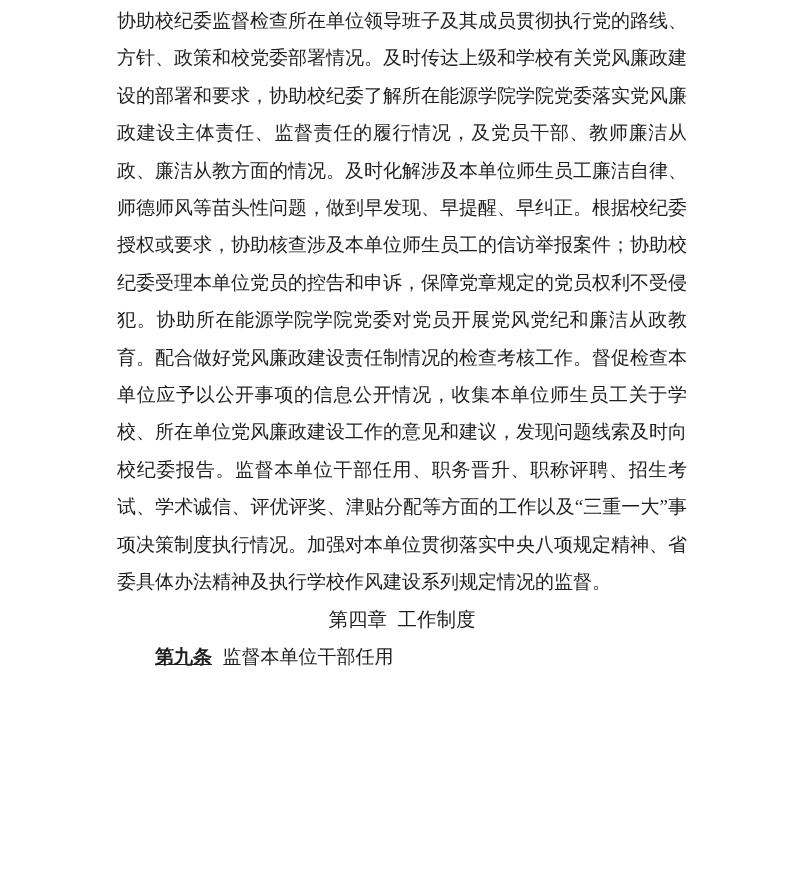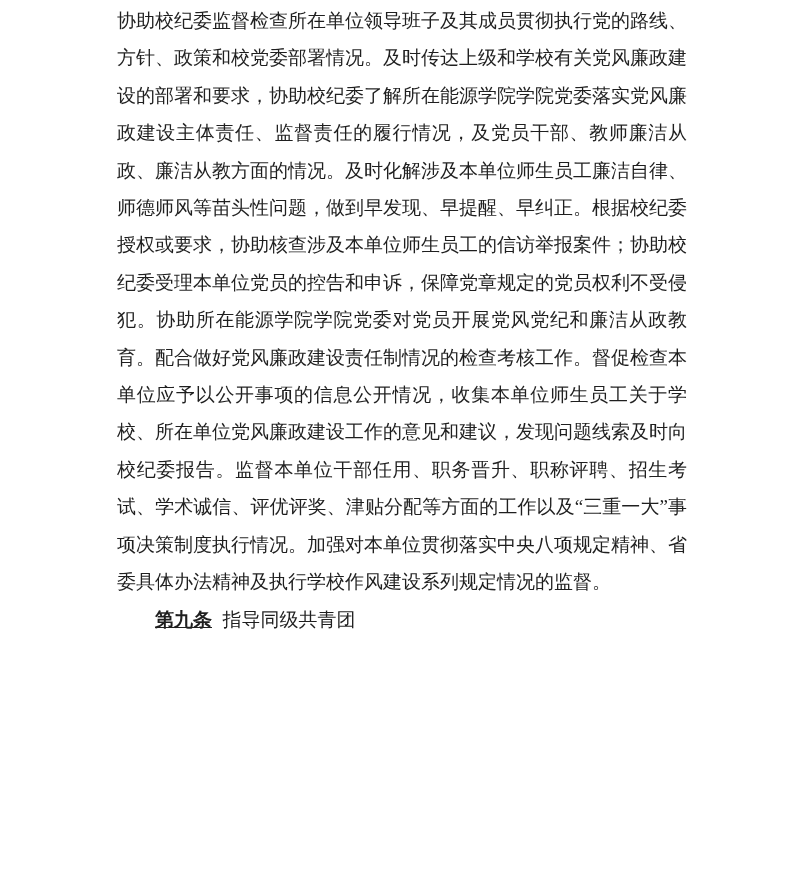--- a/index.html
+++ b/index.html
@@ -48,18 +48,21 @@
   }
 </style>
 </head>
 <body>
 
 <div class="page">
 
   <p class="body-para">协助校纪委监督检查所在单位领导班子及其成员贯彻执行党的路线、方针、政策和校党委部署情况。及时传达上级和学校有关党风廉政建设的部署和要求，协助校纪委了解所在能源学院学院党委落实党风廉政建设主体责任、监督责任的履行情况，及党员干部、教师廉洁从政、廉洁从教方面的情况。及时化解涉及本单位师生员工廉洁自律、师德师风等苗头性问题，做到早发现、早提醒、早纠正。根据校纪委授权或要求，协助核查涉及本单位师生员工的信访举报案件；协助校纪委受理本单位党员的控告和申诉，保障党章规定的党员权利不受侵犯。协助所在能源学院学院党委对党员开展党风党纪和廉洁从政教育。配合做好党风廉政建设责任制情况的检查考核工作。督促检查本单位应予以公开事项的信息公开情况，收集本单位师生员工关于学校、所在单位党风廉政建设工作的意见和建议，发现问题线索及时向校纪委报告。监督本单位干部任用、职务晋升、职称评聘、招生考试、学术诚信、评优评奖、津贴分配等方面的工作以及“三重一大”事项决策制度执行情况。加强对本单位贯彻落实中央八项规定精神、省委具体办法精神及执行学校作风建设系列规定情况的监督。</p>
 
 
+  <h2 class="chapter">
+    <span class="chapter-number">第四章</span><span>工作制度</span>
+  </h2>
 
   <p class="article indent">
-    <span class="article-number">第九条</span><span>指导同级共青团</span>
+    <span class="article-number">第九条</span><span>监督本单位干部任用</span>
   </p>
 
 </div>
 
 </body></html>

